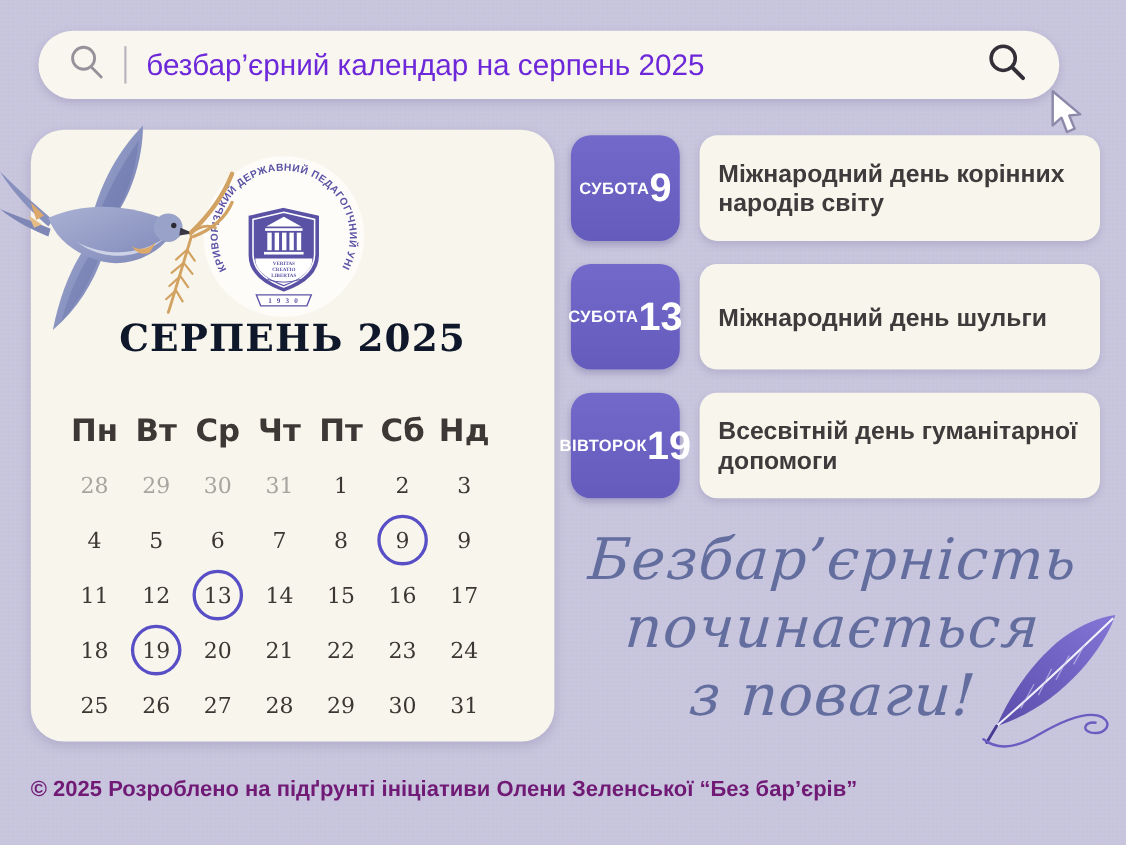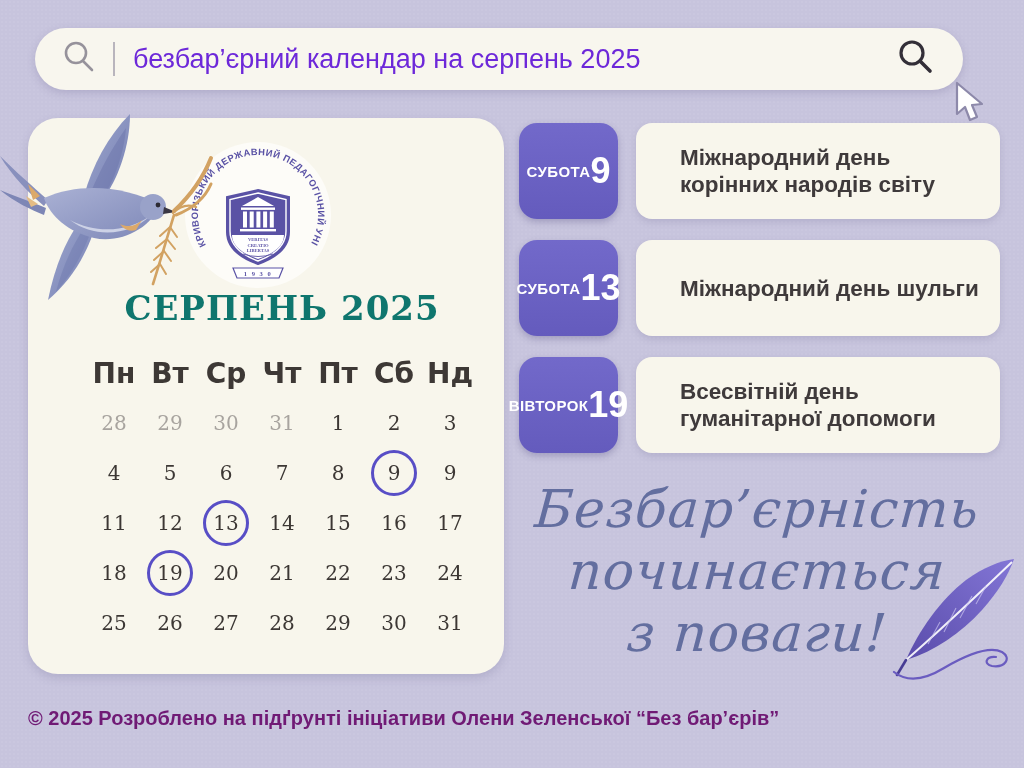--- a/index.html
+++ b/index.html
@@ -35,26 +35,26 @@
     position:absolute; left:28px; top:118px; width:476px; height:556px;
     background:#f8f6ec; border-radius:30px;
     box-shadow:0 4px 10px rgba(90,84,130,.20);
   }
   .bird { position:absolute; left:-28px; top:-6px; z-index:5; }
   .logo { position:absolute; left:155px; top:22px; }
 
   .month-title {
     position:absolute; left:0; top:170px; width:100%;
     text-align:center; font-family:"DejaVu Serif", serif;
-    font-weight:bold; font-size:34px; letter-spacing:1px; color:#0f766e;margin-left:16px;
+    font-weight:bold; font-size:34px; letter-spacing:1px; color:#0f172a;
   }
   .cal-grid {
-    position:absolute; left:30px; top:230px;
+    position:absolute; left:30px; top:248px;
     display:grid; grid-template-columns:repeat(7,56px);
-    grid-auto-rows:50px; justify-items:center; align-items:center;margin-left:28px;
+    grid-auto-rows:50px; justify-items:center; align-items:center;
   }
   .cal-grid .wd {
     height:42px; display:flex; align-items:center; justify-content:center;
     font-family:"DejaVu Sans", sans-serif; font-weight:bold;
     font-size:28px; color:#3d3835;
   }
   .cal-grid .cell { width:56px; height:50px; display:flex; align-items:center; justify-content:center; }
   .cal-grid .num {
     font-family:"DejaVu Serif", serif; font-size:20px; color:#3c3734;
     display:flex; align-items:center; justify-content:center;
@@ -77,21 +77,21 @@
     color:#fff; display:flex; flex-direction:row;
     align-items:center; justify-content:center;
   }
   .badge-day { font-size:15px; font-weight:bold; letter-spacing:.4px;
     font-family:"Liberation Sans", sans-serif; }
   .badge-num { font-size:36px; font-weight:bold; line-height:1.05;
     font-family:"Liberation Sans", sans-serif; }
   .event-card {
     flex:1; height:96px; background:#f8f6ec; border-radius:16px;
     box-shadow:0 3px 7px rgba(90,84,130,.18);
-    display:flex; align-items:center; padding:4px 18px 4px 44px;
+    display:flex; align-items:center; padding:4px 18px 4px 17px;
   }
   .event-title {
     font-family:"Liberation Sans", sans-serif; font-weight:bold;
     font-size:22.5px; line-height:1.2; color:#3f3a3b;
   }
 
   
   .tagline {
     position:absolute; left:520px; top:478px; width:474px;
     text-align:center; font-family:"DejaVu Serif", serif;

